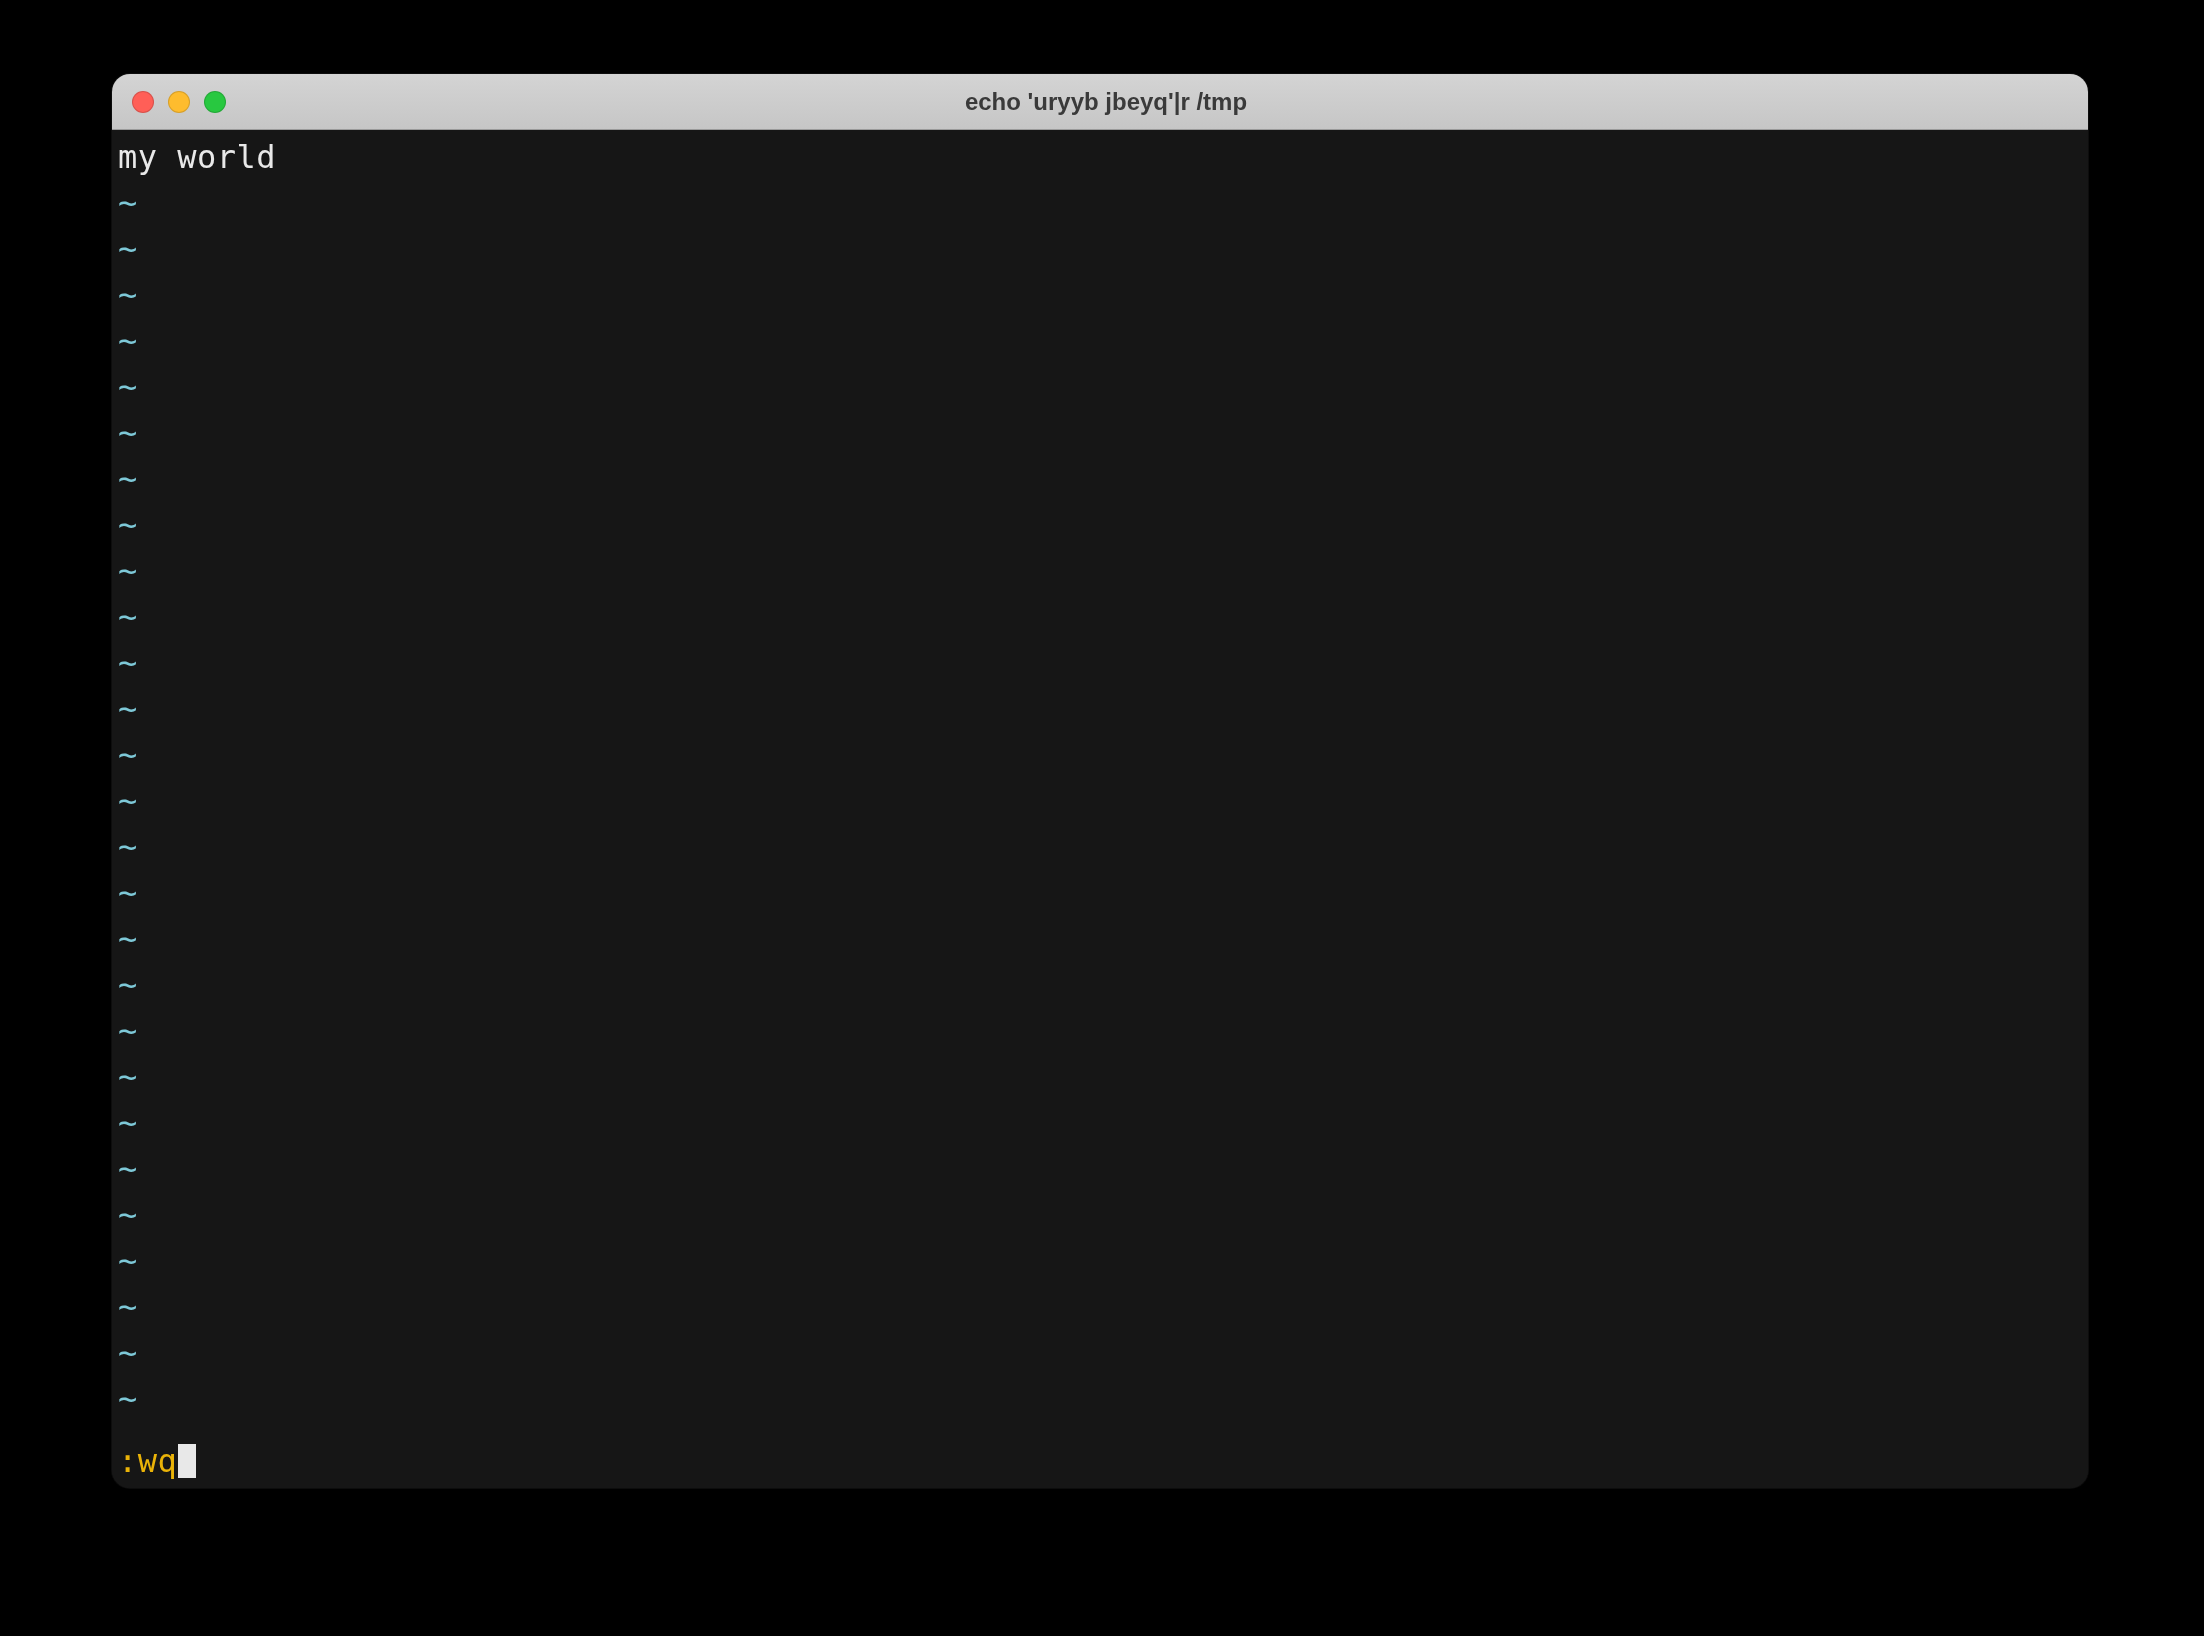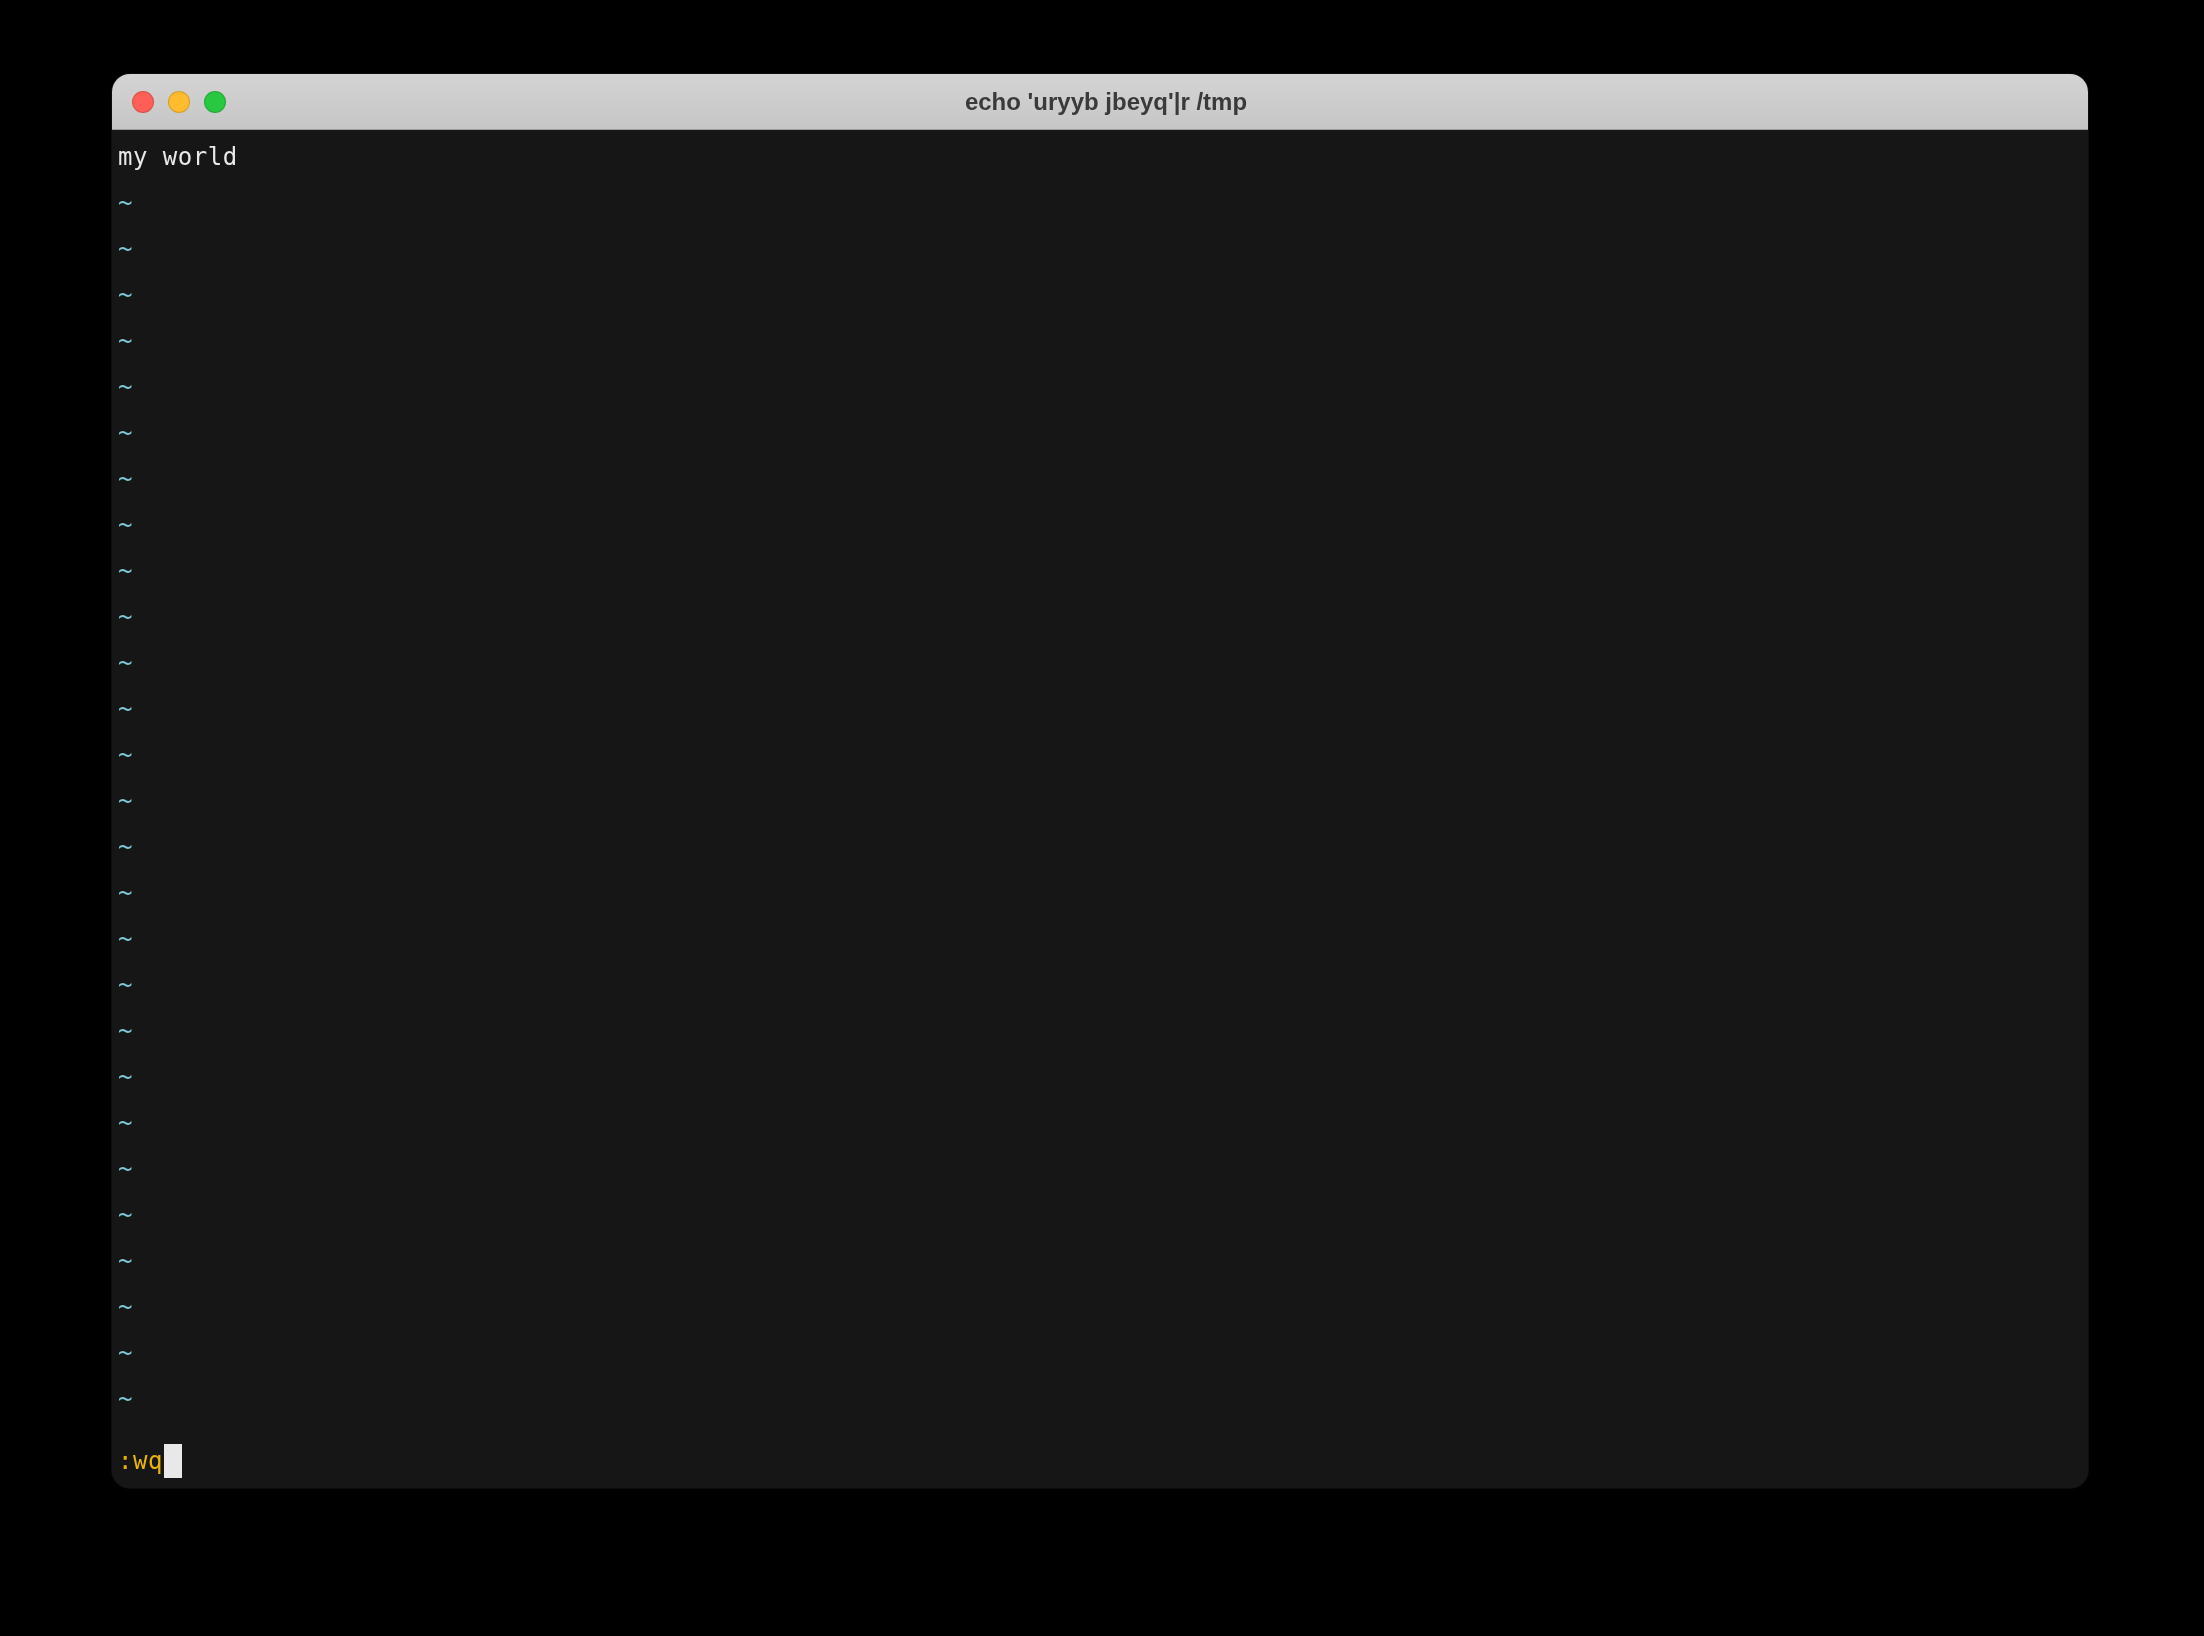--- a/index.html
+++ b/index.html
@@ -63,21 +63,21 @@
     .terminal-body {
       position: absolute;
       top: 56px;
       left: 0;
       right: 0;
       bottom: 0;
       background: #161616;
       padding: 4px 6px 4px 6px;
       display: flex;
       flex-direction: column;
-      font-size: 24px;
+      font-size: 32px;
       line-height: 46px;
       color: #e8e8e8;
     }
     .buffer {
       flex: 1;
       overflow: hidden;
     }
     .line {
       white-space: pre;
       font-family: "SF Mono", "Menlo", "Monaco", "Consolas", monospace;

